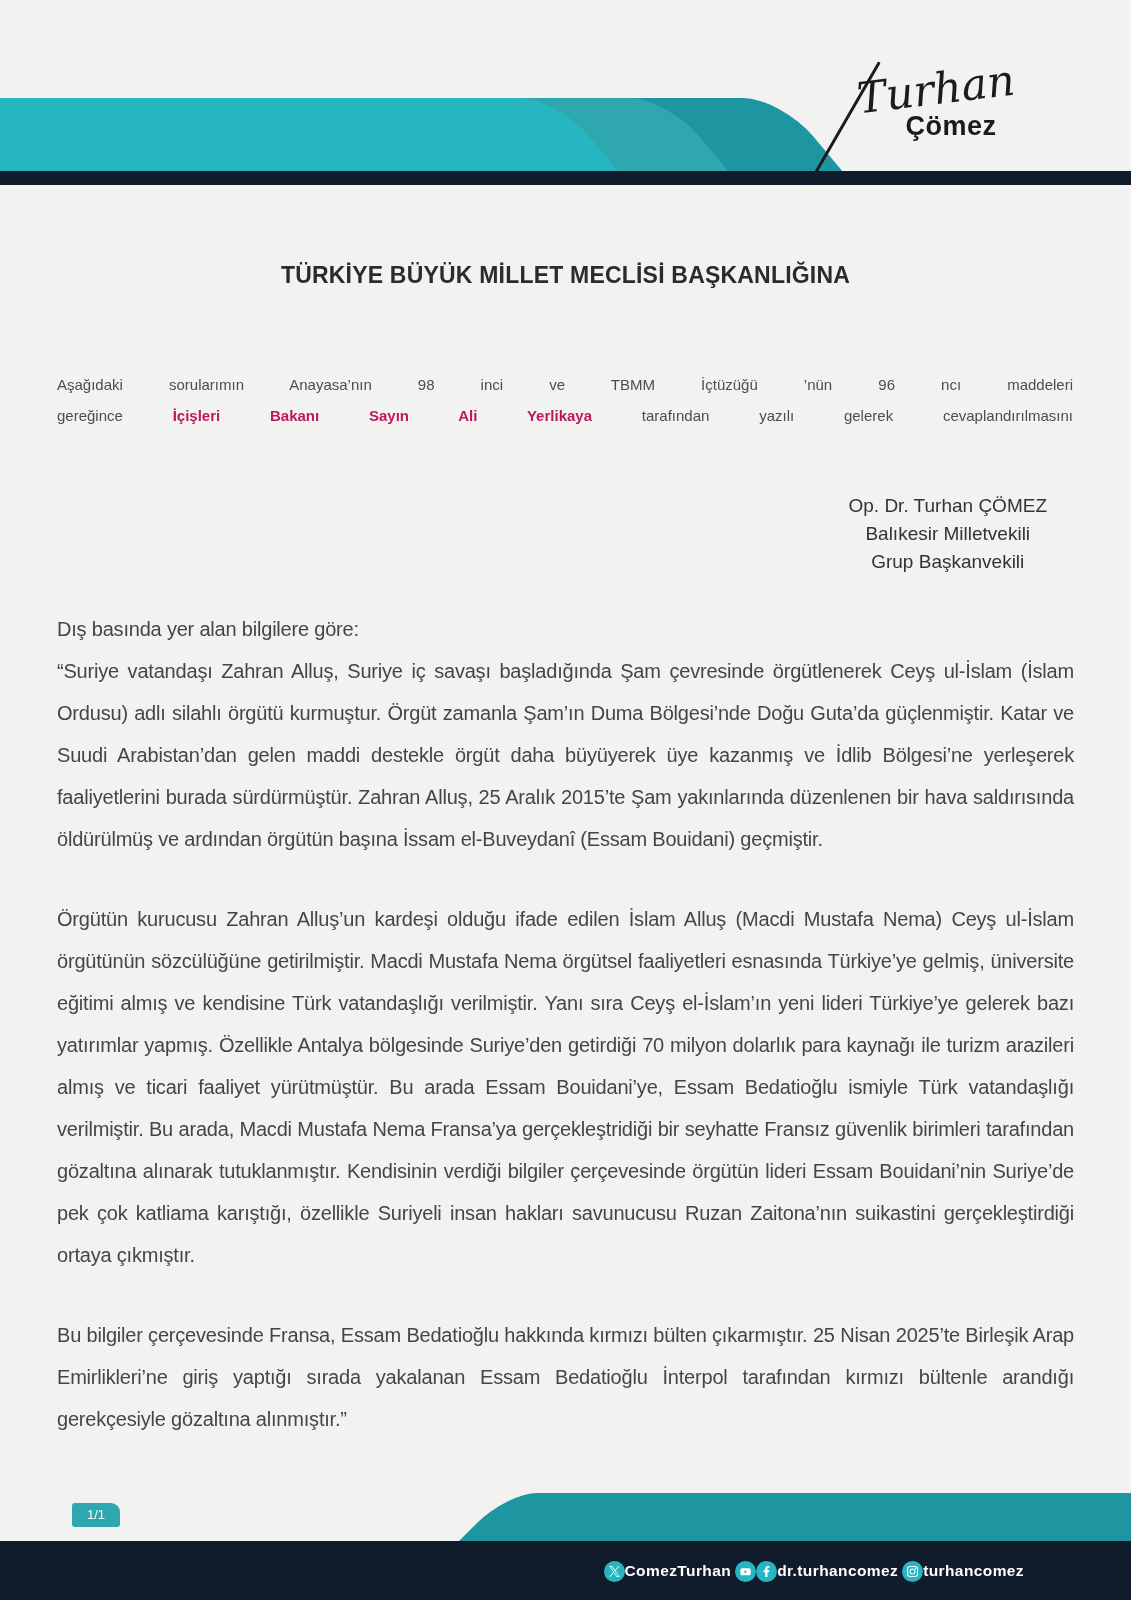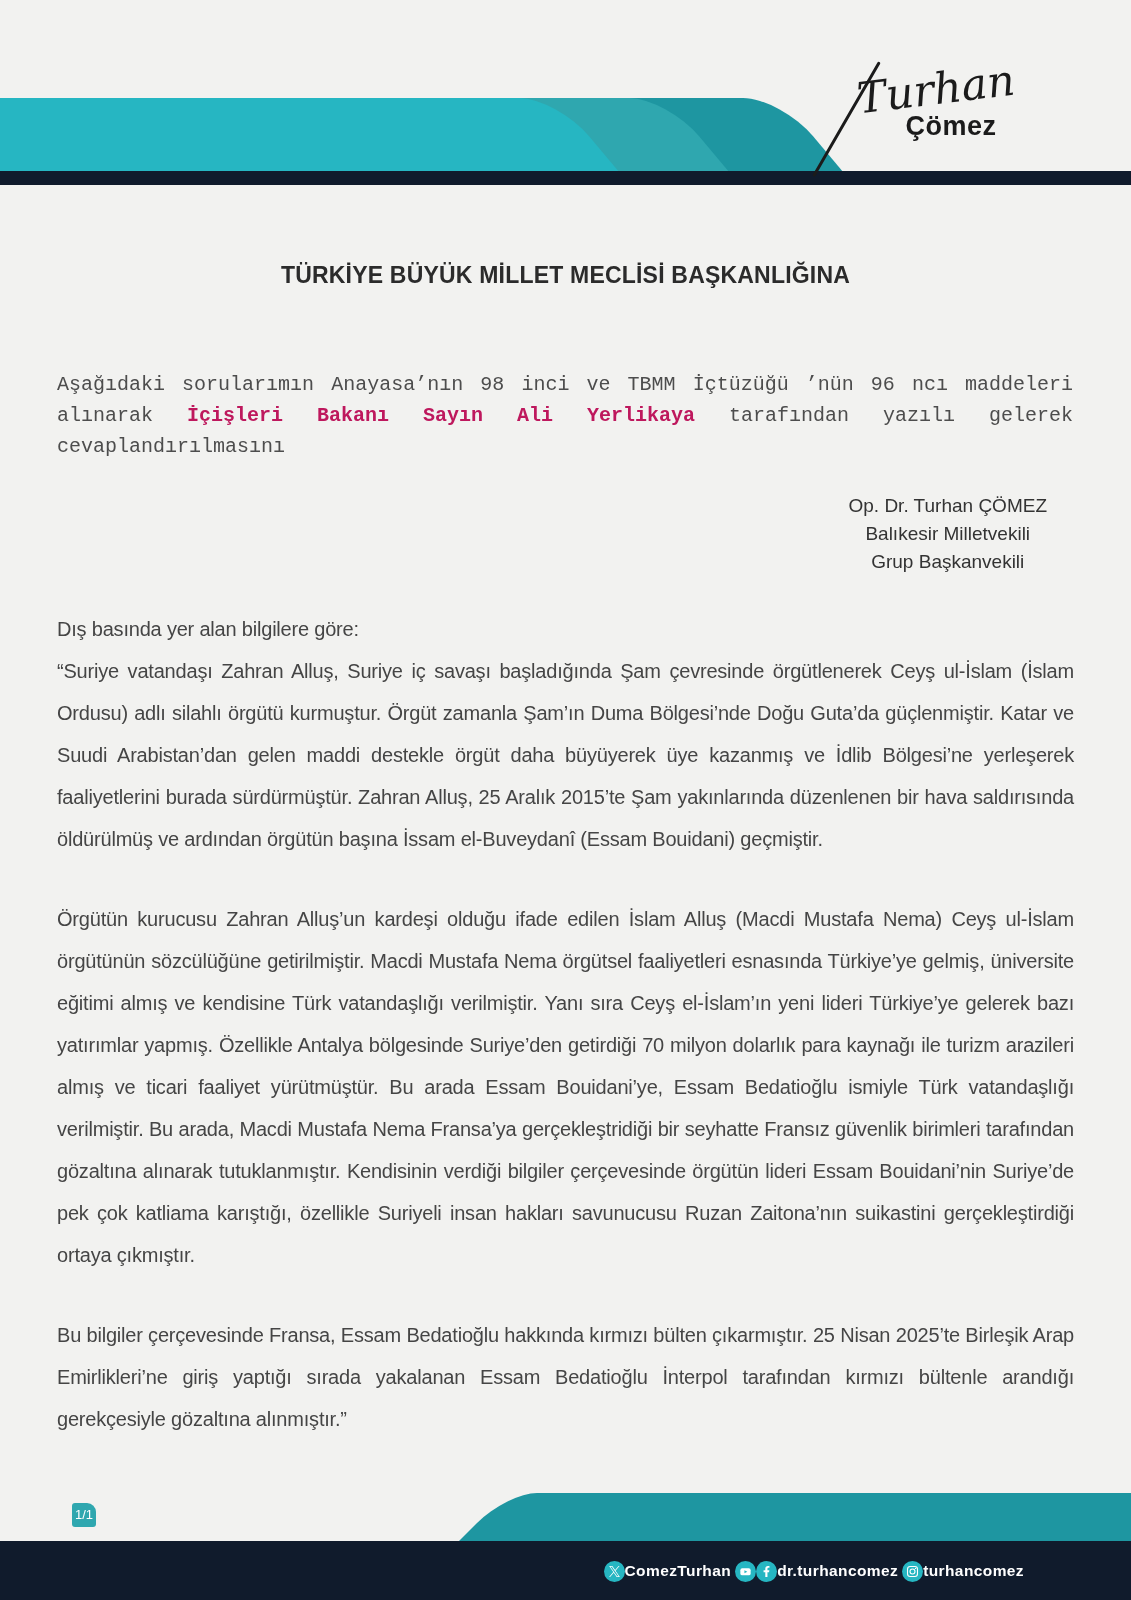--- a/index.html
+++ b/index.html
@@ -19,37 +19,37 @@
   .hdr-divider{position:absolute;top:171px;left:0;width:100%;height:14px;background:var(--navy);}
 
   .sig{position:absolute;top:68px;left:848px;width:176px;text-align:center;color:#1b1b1b;}
   .sig-script{font-family:"DejaVu Serif",serif;font-style:italic;font-size:43px;line-height:1;transform:rotate(-7deg);}
   .sig-sub{font-weight:bold;font-size:27px;margin-top:0;letter-spacing:.5px;padding-left:30px;}
   .sig-stroke{position:absolute;left:30px;top:-6px;width:3px;height:132px;background:#1b1b1b;transform:rotate(30deg);transform-origin:top center;border-radius:2px;}
 
   
   .doc-title{position:absolute;top:262px;left:0;width:100%;text-align:center;
     font-size:23px;font-weight:bold;color:#2b2b2b;letter-spacing:.2px;}
-  .petition{position:absolute;top:369px;left:57px;right:58px;font-size:20px;line-height:31px;color:#4d4d4d;font-family:Liberation Mono, monospace;}
+  .petition{position:absolute;top:369px;left:57px;right:58px;font-size:15px;line-height:31px;color:#4d4d4d;}
   .pline{text-align:justify;}
   .pline.pjust{text-align-last:justify;}
   .petition b{color:#be185d;}
   .signer{position:absolute;top:492px;right:84px;text-align:center;font-size:19px;line-height:28px;color:#333;}
   .body-text{position:absolute;top:608px;left:57px;right:57px;font-size:20px;line-height:42px;
     color:var(--ink);text-align:justify;letter-spacing:-0.2px;}
   .body-text p{margin:0 0 38px 0;text-align:justify;}
 
   
   .ftr-swoosh{position:absolute;top:1493px;left:0;width:1131px;height:48px;overflow:hidden;}
   .fband{position:absolute;top:0;height:48px;border-top-left-radius:30px;transform:skewX(-45deg);transform-origin:top left;}
   .fband.bright{left:653px;width:560px;background:var(--teal);}
   .fband.mid{left:595px;width:618px;background:var(--teal-mid);}
   .fband.dark{left:507px;width:706px;background:var(--teal-dark);}
   .ftr-bar{position:absolute;top:1541px;left:0;width:100%;height:59px;background:var(--navy);}
-  .badge{position:absolute;top:1503px;left:72px;width:24px;height:24px;background:var(--teal-mid);
+  .badge{position:absolute;top:1503px;left:72px;width:48px;height:24px;background:var(--teal-mid);
     color:#fff;font-size:13px;line-height:24px;text-align:center;border-radius:3px 9px 3px 3px;}
   .socials{position:absolute;right:103px;top:1552px;height:38px;display:flex;align-items:center;
     color:#fff;font-weight:bold;font-size:15.5px;letter-spacing:.4px;}
   .sicon{width:21px;height:21px;border-radius:50%;background:var(--teal);
     display:flex;align-items:center;justify-content:center;flex:0 0 auto;}
   .handle{padding-right:4px;}
 </style>
 </head>
 <body>
 
@@ -64,21 +64,21 @@
   <div class="sig-stroke"></div>
   <div class="sig-script">Turhan</div>
   <div class="sig-sub">Çömez</div>
 </div>
 
 <div class="doc-title">TÜRKİYE BÜYÜK MİLLET MECLİSİ BAŞKANLIĞINA</div>
 
 <div class="petition">
   <div class="pline pjust">Aşağıdaki sorularımın Anayasa’nın 98 inci ve TBMM İçtüzüğü ’nün 96 ncı maddeleri</div>
   <div class="pline pjust">
-    <span>alınarak</span>
+    <span>gereğince</span>
     <b>İçişleri Bakanı Sayın Ali Yerlikaya</b>
     <span>tarafından yazılı gelerek cevaplandırılmasını</span>
   </div>
 </div>
 
 <div class="signer">
   <div>Op. Dr. Turhan ÇÖMEZ</div>
   <div>Balıkesir Milletvekili</div>
   <div>Grup Başkanvekili</div>
 </div>

